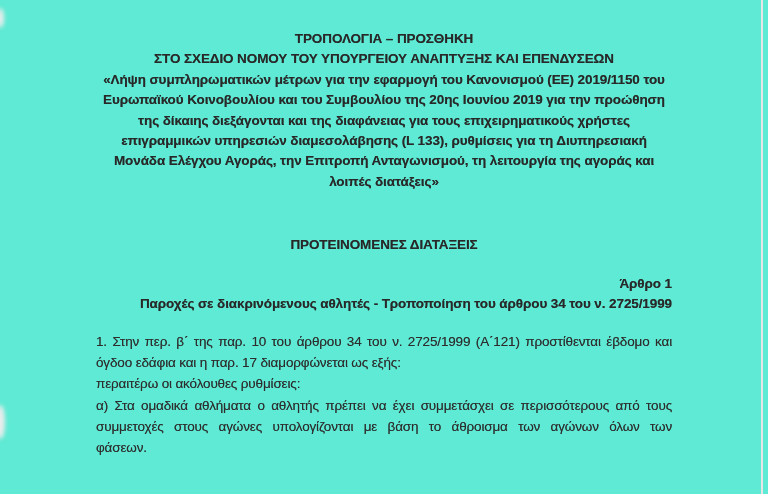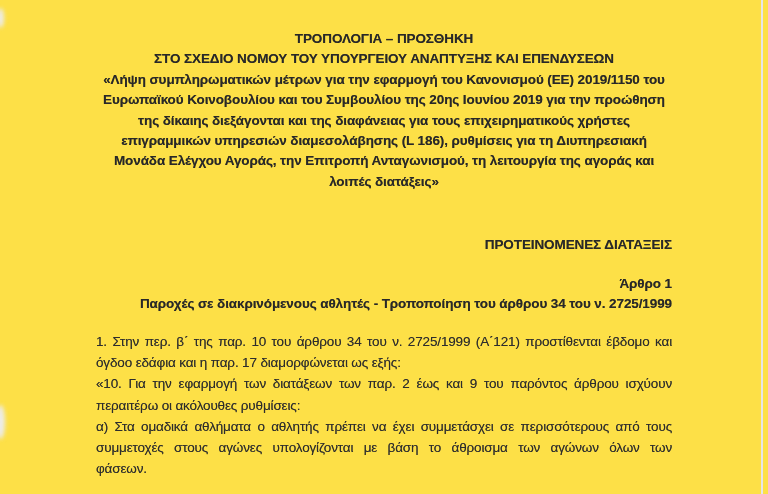--- a/index.html
+++ b/index.html
@@ -7,21 +7,21 @@
     padding: 0;
   }
   body {
     font-family: "Liberation Sans", "DejaVu Sans", sans-serif;
     background: #e9e9e9;
   }
   .page {
     position: relative;
     width: 768px;
     height: 494px;
-    background: #fde047;
+    background: #5eead4;
     overflow: hidden;
     color: #2d2d2d;
   }
   
   .scan-edge {
     position: absolute;
     top: 0;
     left: 761px;
     width: 2px;
     height: 494px;
@@ -56,21 +56,21 @@
     letter-spacing: -0.1px;
     text-align: center;
     color: #282828;
   }
   .section-hdr {
     top: 235px;
     font-weight: bold;
     font-size: 13.5px;
     line-height: 20.4px;
     letter-spacing: -0.1px;
-    text-align: right;
+    text-align: center;
     color: #282828;
   }
   .article-hdr {
     top: 274px;
     font-weight: bold;
     font-size: 13.5px;
     line-height: 20.4px;
     letter-spacing: -0.1px;
     text-align: right;
     color: #282828;
@@ -96,37 +96,36 @@
   <div class="scan-edge"></div>
   <div class="smudge s1"></div>
   <div class="smudge s2"></div>
 
   <div class="column hdr txt">
     <div class="line">ΤΡΟΠΟΛΟΓΙΑ – ΠΡΟΣΘΗΚΗ</div>
     <div class="line">ΣΤΟ ΣΧΕΔΙΟ ΝΟΜΟΥ ΤΟΥ ΥΠΟΥΡΓΕΙΟΥ ΑΝΑΠΤΥΞΗΣ ΚΑΙ ΕΠΕΝΔΥΣΕΩΝ</div>
     <div class="line">«Λήψη συμπληρωματικών μέτρων για την εφαρμογή του Κανονισμού (ΕΕ) 2019/1150 του</div>
     <div class="line">Ευρωπαϊκού Κοινοβουλίου και του Συμβουλίου της 20ης Ιουνίου 2019 για την προώθηση</div>
     <div class="line">της δίκαιης διεξάγονται και της διαφάνειας για τους επιχειρηματικούς χρήστες</div>
-    <div class="line">επιγραμμικών υπηρεσιών διαμεσολάβησης (L 186), ρυθμίσεις για τη Διυπηρεσιακή</div>
+    <div class="line">επιγραμμικών υπηρεσιών διαμεσολάβησης (L 133), ρυθμίσεις για τη Διυπηρεσιακή</div>
     <div class="line">Μονάδα Ελέγχου Αγοράς, την Επιτροπή Ανταγωνισμού, τη λειτουργία της αγοράς και</div>
     <div class="line">λοιπές διατάξεις»</div>
   </div>
 
   <div class="column section-hdr txt">
     <div class="line">ΠΡΟΤΕΙΝΟΜΕΝΕΣ ΔΙΑΤΑΞΕΙΣ</div>
   </div>
 
   <div class="column article-hdr txt">
     <div class="line">Άρθρο 1</div>
     <div class="line">Παροχές σε διακρινόμενους αθλητές - Τροποποίηση του άρθρου 34 του ν. 2725/1999</div>
   </div>
 
   <div class="column body-text txt">
     <div class="line fill">1. Στην περ. β΄ της παρ. 10 του άρθρου 34 του ν. 2725/1999 (Α΄121) προστίθενται έβδομο και</div>
     <div class="line">όγδοο εδάφια και η παρ. 17 διαμορφώνεται ως εξής:</div>
-    <div class="line fill">«10. Για την εφαρμογή των διατάξεων των παρ. 2 έως και 9 του παρόντος άρθρου ισχύουν</div>
     <div class="line">περαιτέρω οι ακόλουθες ρυθμίσεις:</div>
     <div class="line fill">α) Στα ομαδικά αθλήματα ο αθλητής πρέπει να έχει συμμετάσχει σε περισσότερους από τους</div>
     <div class="line fill">συμμετοχές στους αγώνες υπολογίζονται με βάση το άθροισμα των αγώνων όλων των</div>
     <div class="line">φάσεων.</div>
   </div>
 
 </div>
 
 </body></html>

